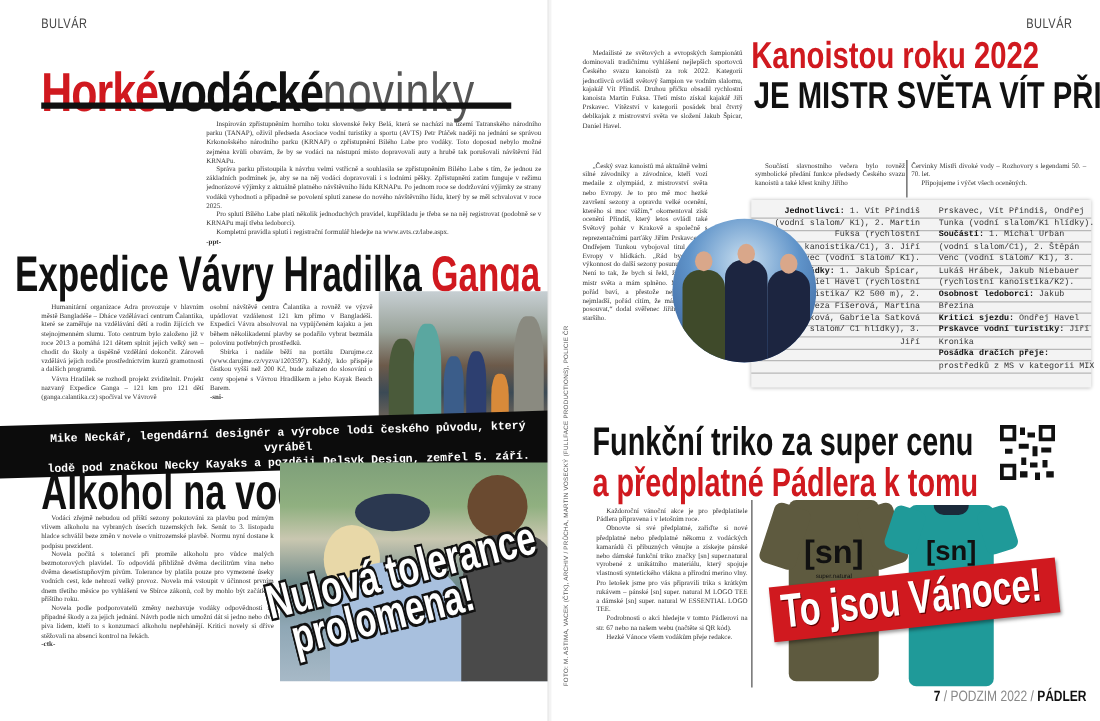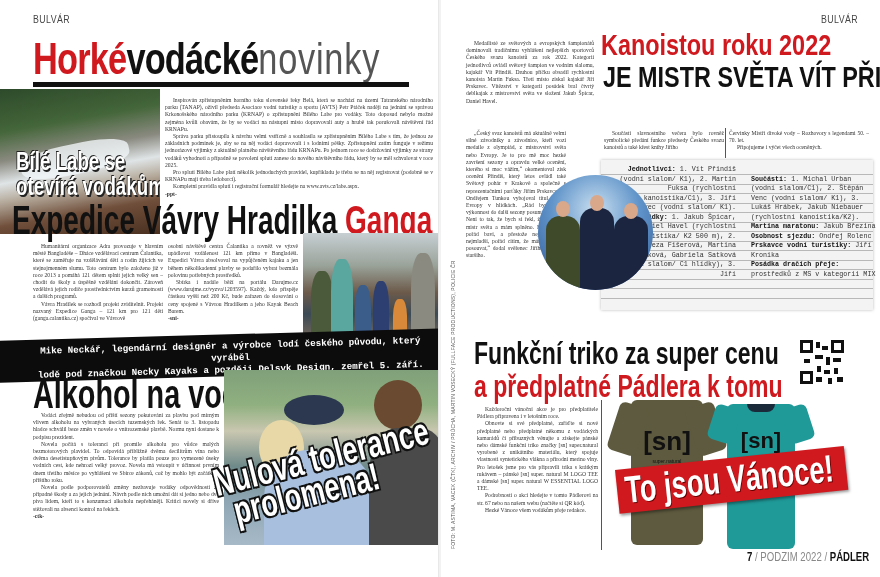--- a/index.html
+++ b/index.html
@@ -12,21 +12,21 @@
   .gutter { position: absolute; left: 438px; top: 0; width: 4px; height: 577px;
             background: linear-gradient(90deg, #e3e3e3, #f7f7f7, #e3e3e3); }
 
   .section-label { position: absolute; top: 13px; font-family: "Liberation Sans", sans-serif;
     font-size: 11px; letter-spacing: 0.5px; color: #444; transform: scaleX(0.8); transform-origin: left; }
 
   .cond { font-family: "Liberation Sans", sans-serif; font-weight: bold; display: inline-block;
           transform-origin: left top; white-space: nowrap; }
 
   
-  .masthead { position: absolute; left: 33px; top: 34px; height: 46px; white-space: nowrap; }
+  .masthead { position: absolute; left: 33px; top: 50px; height: 46px; white-space: nowrap; }
   .masthead .w1 { color: #d0191f; font-size: 44px; font-weight: bold; font-family: "Liberation Sans", sans-serif; letter-spacing: -1px; }
   .masthead .w2 { color: #111; font-size: 44px; font-weight: bold; font-family: "Liberation Sans", sans-serif; letter-spacing: -1px; }
   .masthead .w3 { color: #555; font-size: 44px; font-weight: normal; font-family: "Liberation Sans", sans-serif; letter-spacing: 1px; }
   .masthead-inner { display: inline-block; transform: scaleX(0.78); transform-origin: left top; }
   .masthead-rule { position: absolute; left: 33px; top: 82px; width: 376px; height: 5px; background: #111; }
 
   .photo { position: absolute; overflow: hidden; }
   .photo-waterfall { left: 0; top: 89px; width: 160px; height: 145px;
      background: linear-gradient(170deg, #2d4a2a 0%, #44663a 25%, #8a8a80 42%, #dfe4e6 55%, #b8aea0 65%, #6f4e3a 80%, #4a3020 100%); }
   .photo-waterfall .foam { position: absolute; left: 20px; top: 55px; width: 110px; height: 30px; background: rgba(240,245,248,0.8); border-radius: 40%; transform: rotate(-12deg); }
@@ -120,27 +120,20 @@
   <div class="page page-left">
     <div class="section-label" style="left:33px;">BULVÁR</div>
 
     <div class="masthead">
       <span class="masthead-inner">
         <span class="w1">Horké</span><span class="w2">vodácké</span><span class="w3">novinky</span>
       </span>
     </div>
     <div class="masthead-rule"></div>
 
-    <div class="photo photo-waterfall">
-      <div class="foam"></div>
-      <div class="cond photo-caption">
-        <div>Bílé Labe se</div>
-        <div>otevírá vodákům</div>
-      </div>
-    </div>
 
     <div class="body-text labe-text">
       <p>Inspirován zpřístupněním horního toku slovenské řeky Belá, která se nachází na území Tatranského národního parku (TANAP), oživil předseda Asociace vodní turistiky a sportu (AVTS) Petr Ptáček naději na jednání se správou Krkonošského národního parku (KRNAP) o zpřístupnění Bílého Labe pro vodáky. Toto doposud nebylo možné zejména kvůli obavám, že by se vodáci na nástupní místo dopravovali auty a hrubě tak porušovali návštěvní řád KRNAPu.</p>
       <p>Správa parku přistoupila k návrhu velmi vstřícně a souhlasila se zpřístupněním Bílého Labe s tím, že jednou ze základních podmínek je, aby se na něj vodáci dopravovali i s lodními pěšky. Zpřístupnění zatím funguje v režimu jednorázové výjimky z aktuálně platného návštěvního řádu KRNAPu. Po jednom roce se dodržování výjimky ze strany vodáků vyhodnotí a případně se povolení splutí zanese do nového návštěvního řádu, který by se měl schvalovat v roce 2025.</p>
       <p>Pro splutí Bílého Labe platí několik jednoduchých pravidel, kupříkladu je třeba se na něj registrovat (podobně se v KRNAPu mají třeba ledoborci).</p>
       <p>Kompletní pravidla splutí i registrační formulář hledejte na www.avts.cz/labe.aspx.</p>
       <div class="sign">-ppt-</div>
     </div>
 
     <div class="cond ganga-head">
@@ -236,24 +229,24 @@
       <div class="line" style="top:118.5px"></div>
       <div class="line" style="top:128px"></div>
       <div class="line" style="top:137.5px"></div>
     </div>
 
     <div class="results-col results-left">
       <span><b>Jednotlivci:</b><span> 1. Vít Přindiš (vodní slalom/ K1), 2. Martin Fuksa (rychlostní kanoistika/C1), 3. Jiří Prskavec (vodní slalom/ K1).</span></span><br>
       <span><b>Posádky:</b><span> 1. Jakub Špicar, Daniel Havel (rychlostní kanoistika/ K2 500 m), 2. Tereza Fišerová, Martina Satková, Gabriela Satková (vodní slalom/ C1 hlídky), 3. Jiří</span></span>
     </div>
     <div class="results-col results-right">
-      <br>
+      <span>Prskavec, Vít Přindiš, Ondřej Tunka (vodní slalom/K1 hlídky).</span><br>
       <b>Součástí:</b><span> 1. Michal Urban (vodní slalom/C1), 2. Štěpán Venc (vodní slalom/ K1), 3. Lukáš Hrábek, Jakub Niebauer (rychlostní kanoistika/K2).</span><br>
-      <b>Martina maratonu:</b><span> Jakub Březina</span><br>
-      <b>Osobnost sjezdu:</b><span> Ondřej Rolenc</span><br>
+      <b>Osobnost ledoborci:</b><span> Jakub Březina</span><br>
+      <b>Kritici sjezdu:</b><span> Ondřej Havel</span><br>
       <b>Prskavce vodní turistiky:</b><span> Jiří Kronika</span><br>
       <b>Posádka dračích přeje:</b><span> prostředků z MS v kategorii MIX</span>
     </div>
 
     <div class="photo-award" style="left:97px;">
       <div class="man" style="left:8px;background:#3f4a2a;"></div>
       <div class="head" style="left:18px;top:26px;"></div>
       <div class="man" style="left:42px;height:82px;background:#1c2540;"></div>
       <div class="head" style="left:52px;top:20px;"></div>
       <div class="man" style="left:76px;background:#1c2540;"></div>

